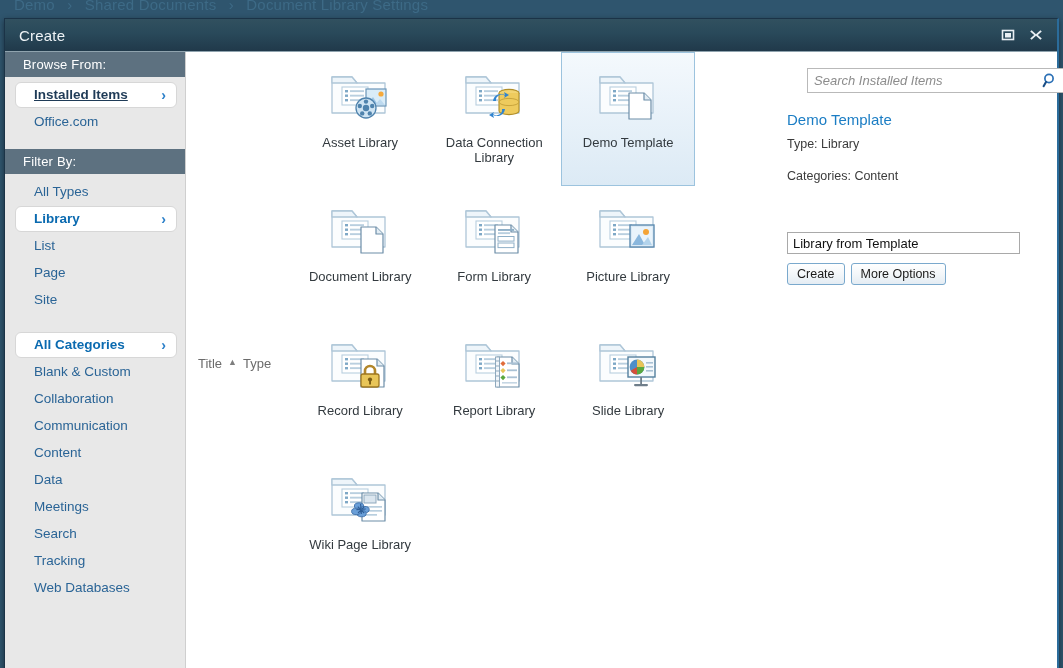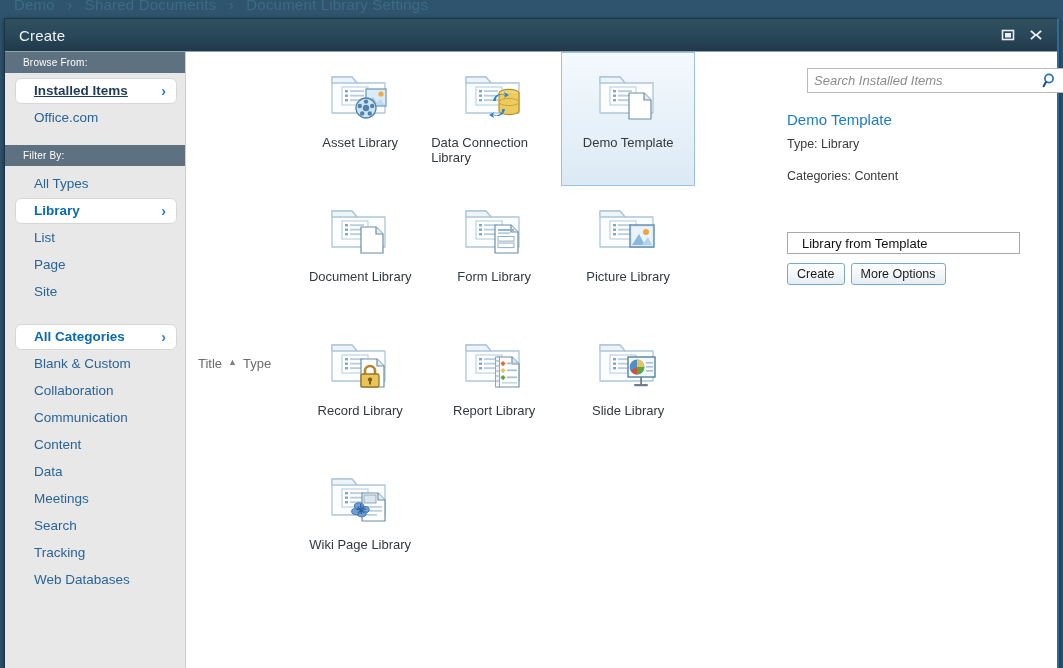--- a/index.html
+++ b/index.html
@@ -58,21 +58,21 @@
   #sidebar{
     width:180px;flex:0 0 180px;
     background:#e8e8e8;
     border-right:1px solid #cfcfcf;
     display:flex;flex-direction:column;
     padding-bottom:4px;
   }
   .side-header{
     background:#5d7180;
     color:#ffffff;
-    font-size:10px;
+    font-size:13px;
     padding:5px 0 5px 18px;
     letter-spacing:.2px;
   }
   .side-list{padding:4px 0 0 0;}
   .side-item{
     font-size:13.5px;
     color:#2a6496;
     padding:4px 10px 4px 18px;
     margin:1px 8px 1px 10px;
     cursor:pointer;
@@ -117,21 +117,21 @@
     align-content:start;
   }
   .tile{
     width:134px;height:134px;
     box-sizing:border-box;
     display:flex;flex-direction:column;
     align-items:center;justify-content:flex-start;
     padding-top:10px;
     cursor:pointer;
     border:1px solid transparent;
-    text-align:left;
+    text-align:center;
   }
   .tile.selected{
     border:1px solid #9cc3de;
     background:linear-gradient(to bottom,#f4f9fd 0%,#dceaf5 100%);
   }
   .tile-icon{width:64px;height:64px;position:relative;}
   .tile-label{
     margin-top:8px;
     font-size:13px;color:#333a3f;
     line-height:15px;
@@ -170,21 +170,21 @@
   }
   .detail-meta{
     margin-top:8px;font-size:12.5px;color:#3b3b3b;line-height:16px;
   }
   #name-input{
     margin-top:48px;
     width:233px;height:22px;box-sizing:border-box;
     border:1px solid #a9a9a9;
     font-family:"Liberation Sans", sans-serif;
     font-size:13px;color:#111;
-    padding:0 14px;outline:none;
+    padding:0 5px;outline:none;
     background:#fff;
   }
   #button-row{margin-top:9px;display:flex;gap:6px;}
   .ui-btn{
     font-family:"Liberation Sans", sans-serif;
     font-size:12.5px;color:#1a1a1a;
     background:linear-gradient(to bottom,#ffffff 0%,#f2f6f9 55%,#e4ecf3 100%);
     border:1px solid #7aa9cd;
     border-radius:3px;
     padding:3px 9px;

